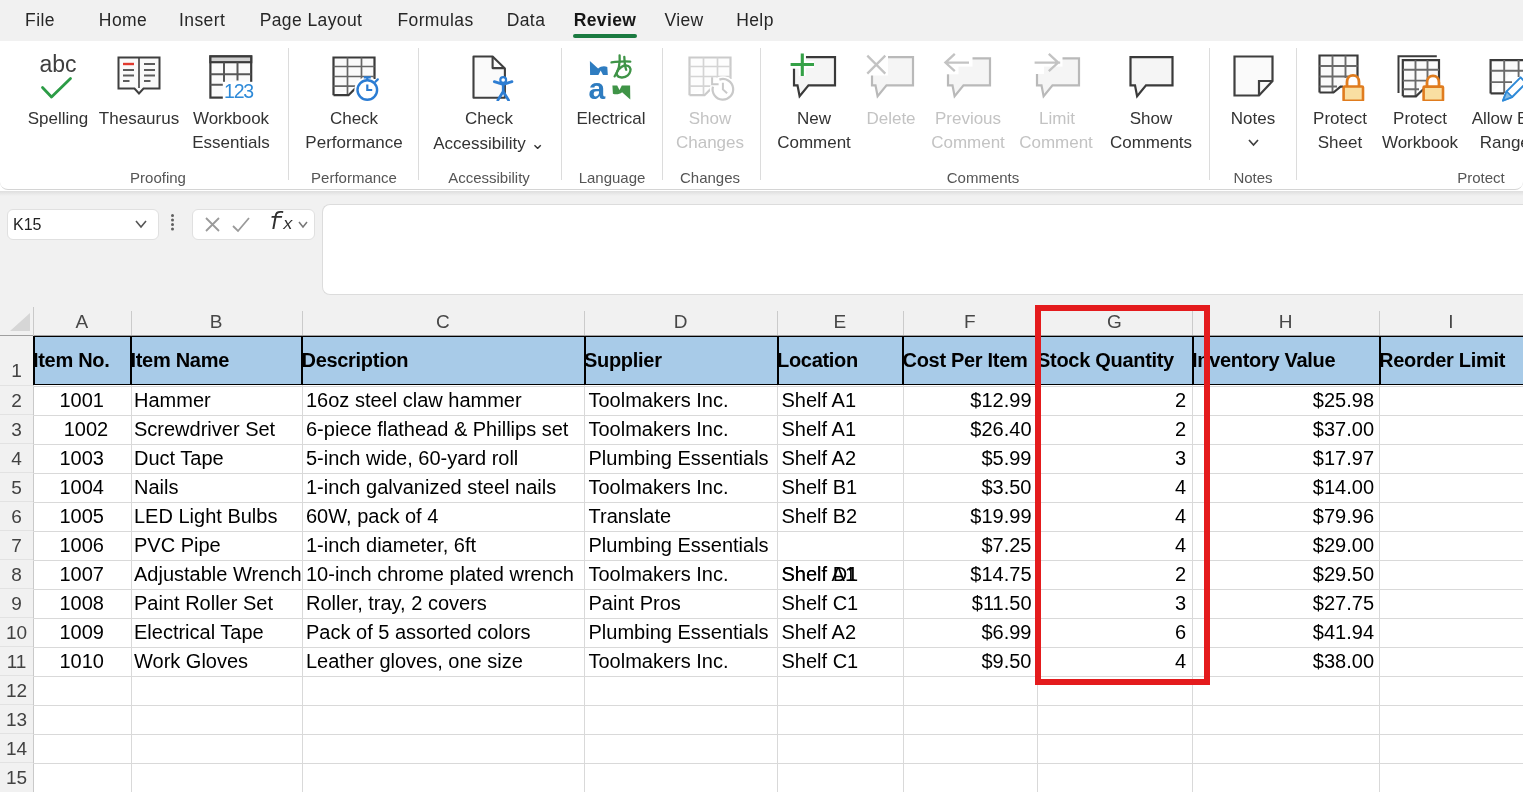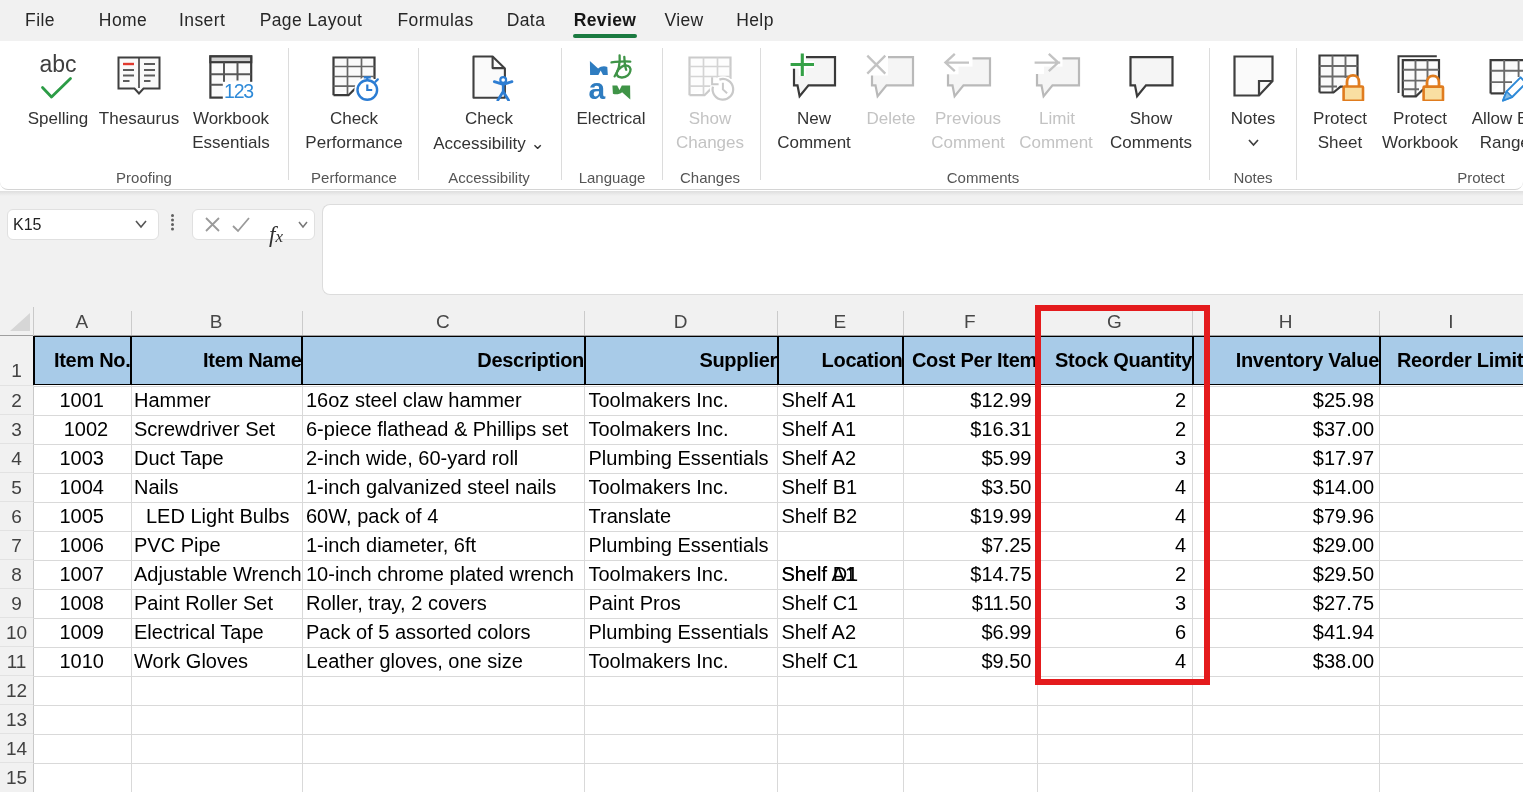--- a/index.html
+++ b/index.html
@@ -6,21 +6,21 @@
 .mi{position:absolute;top:0;height:41px;line-height:41px;font-size:17.5px;letter-spacing:0.4px;color:#262626;text-align:center}
 .lbl{position:absolute;font-size:17px;color:#333;text-align:left;white-space:nowrap;transform:translateX(-50%)}
 .glbl{position:absolute;font-size:15px;color:#555;text-align:center;white-space:nowrap;transform:translateX(-50%)}
 .sep{position:absolute;top:48px;width:1px;height:132px;background:#dcdcdc}
 .dis{color:#c3c3c3}
 .colh{position:absolute;top:307px;height:28px;font-size:19px;color:#474747;text-align:center;line-height:29px}
 .rowh{position:absolute;left:0;width:33px;font-size:19px;color:#424242;text-align:center}
 .vgl{position:absolute;top:336px;width:1px;height:456px;background:#d9d9d9}
 .hgl{position:absolute;left:33px;width:1490px;height:1px;background:#d9d9d9}
 .hsep{position:absolute;top:311px;width:1px;height:24px;background:#cbcbcb}
-.bh{position:absolute;top:336px;height:49px;background:#a8cbe8;border-top:1.5px solid #000;border-bottom:1.5px solid #000;font-weight:bold;font-size:20px;color:#000;text-align:right;line-height:46px;letter-spacing:-0.3px}
+.bh{position:absolute;top:336px;height:49px;background:#a8cbe8;border-top:1.5px solid #000;border-bottom:1.5px solid #000;font-weight:bold;font-size:20px;color:#000;text-align:left;line-height:46px;letter-spacing:-0.3px}
 .cell{position:absolute;height:29px;line-height:29px;font-size:20px;color:#000;white-space:nowrap;letter-spacing:0px}
 .ctr{text-align:center}.rt{text-align:right}
 .bvl{position:absolute;top:336px;width:2px;height:49px;background:#000}
 </style></head>
 <body>
 
 <div class="abs" style="left:0;top:0;width:1523px;height:41px;background:#f1f1f1"></div>
 <div class="mi" style="left:23px;width:34px">File</div>
 <div class="mi" style="left:98px;width:50px">Home</div>
 <div class="mi" style="left:179px;width:46px">Insert</div>
@@ -35,21 +35,21 @@
 <div class="abs" style="left:0;top:41px;width:1523px;height:149px;background:#fff;border-bottom:1px solid #d4d4d4;border-radius:0 0 8px 8px"></div>
 
 <div class="sep" style="left:288px"></div>
 <div class="sep" style="left:418px"></div>
 <div class="sep" style="left:561px"></div>
 <div class="sep" style="left:662px"></div>
 <div class="sep" style="left:760px"></div>
 <div class="sep" style="left:1209px"></div>
 <div class="sep" style="left:1296px"></div>
 
-<div class="glbl" style="left:144px;top:169px">Proofing</div>
+<div class="glbl" style="left:158px;top:169px">Proofing</div>
 <div class="glbl" style="left:354px;top:169px">Performance</div>
 <div class="glbl" style="left:489px;top:169px">Accessibility</div>
 <div class="glbl" style="left:612px;top:169px">Language</div>
 <div class="glbl" style="left:710px;top:169px">Changes</div>
 <div class="glbl" style="left:983px;top:169px">Comments</div>
 <div class="glbl" style="left:1253px;top:169px">Notes</div>
 <div class="glbl" style="left:1481px;top:169px">Protect</div>
 
 <div class="lbl" style="left:58px;top:109px">Spelling</div>
 <div class="lbl" style="left:139px;top:109px">Thesaurus</div>
@@ -218,21 +218,21 @@
     <circle cx="3.5" cy="11.5" r="1.5" fill="#5f5f5f"></circle>
     <circle cx="3.5" cy="16" r="1.5" fill="#5f5f5f"></circle>
   </svg>
 <div class="abs" style="left:192px;top:209px;width:123px;height:31px;background:#fff;border:1px solid #e0e0e0;border-radius:6px"></div>
 <svg class="abs" style="left:204px;top:216px" width="17" height="17" viewBox="0 0 17 17">
     <path d="M2 2 L15 15 M15 2 L2 15" stroke="#9a9a9a" stroke-width="1.8" fill="none"></path>
   </svg>
 <svg class="abs" style="left:231px;top:216px" width="20" height="17" viewBox="0 0 20 17">
     <path d="M2 10 L7 15 L18 2" stroke="#9a9a9a" stroke-width="1.8" fill="none"></path>
   </svg>
-<div class="abs" style="left:269px;top:222px;width:26px;height:23px;font-family:Liberation Serif, serif;font-style:italic;font-size:23px;color:#2f2f2f">f<span style="font-size:17px">x</span></div>
+<div class="abs" style="left:269px;top:210px;width:26px;height:23px;font-family:Liberation Mono, monospace;font-style:italic;font-size:23px;color:#2f2f2f">f<span style="font-size:17px">x</span></div>
 <svg class="abs" style="left:297px;top:220px" width="12" height="9" viewBox="0 0 12 9">
     <path d="M2 2 L6 7 L10 2" stroke="#777" stroke-width="1.5" fill="none"></path>
   </svg>
 <div class="abs" style="left:322px;top:204px;width:1201px;height:91px;background:#fff;border:1px solid #dcdcdc;border-radius:8px 0 0 8px;border-right:none"></div>
 
 <div class="abs" style="left:0;top:307px;width:1523px;height:485px;background:#fff"></div>
 
 <div class="abs" style="left:0;top:307px;width:1523px;height:28px;background:#f1f1f1"></div>
 <div class="abs" style="left:0;top:335px;width:1523px;height:1px;background:#9f9f9f"></div>
 
@@ -345,41 +345,41 @@
     <div class="cell" style="left:588.5px;top:385.5px;width:192px">Toolmakers Inc.</div>
     <div class="cell" style="left:781.5px;top:385.5px;width:124px">Shelf A1</div>
     <div class="cell rt" style="left:902.5px;top:385.5px;width:129px">$12.99</div>
     <div class="cell rt" style="left:1037px;top:385.5px;width:149px">2</div>
     <div class="cell rt" style="left:1192px;top:385.5px;width:182px">$25.98</div>
     <div class="cell ctr" style="left:33px;top:414.5px;width:106px">1002</div>
     <div class="cell" style="left:134px;top:414.5px;width:170px">Screwdriver Set</div>
     <div class="cell" style="left:306px;top:414.5px;width:280px">6-piece flathead &amp; Phillips set</div>
     <div class="cell" style="left:588.5px;top:414.5px;width:192px">Toolmakers Inc.</div>
     <div class="cell" style="left:781.5px;top:414.5px;width:124px">Shelf A1</div>
-    <div class="cell rt" style="left:902.5px;top:414.5px;width:129px">$16.31</div>
+    <div class="cell rt" style="left:902.5px;top:414.5px;width:129px">$26.40</div>
     <div class="cell rt" style="left:1037px;top:414.5px;width:149px">2</div>
     <div class="cell rt" style="left:1192px;top:414.5px;width:182px">$37.00</div>
     <div class="cell ctr" style="left:33px;top:443.5px;width:97.5px">1003</div>
     <div class="cell" style="left:134px;top:443.5px;width:170px">Duct Tape</div>
-    <div class="cell" style="left:306px;top:443.5px;width:280px">2-inch wide, 60-yard roll</div>
+    <div class="cell" style="left:306px;top:443.5px;width:280px">5-inch wide, 60-yard roll</div>
     <div class="cell" style="left:588.5px;top:443.5px;width:192px">Plumbing Essentials</div>
     <div class="cell" style="left:781.5px;top:443.5px;width:124px">Shelf A2</div>
     <div class="cell rt" style="left:902.5px;top:443.5px;width:129px">$5.99</div>
     <div class="cell rt" style="left:1037px;top:443.5px;width:149px">3</div>
     <div class="cell rt" style="left:1192px;top:443.5px;width:182px">$17.97</div>
     <div class="cell ctr" style="left:33px;top:472.5px;width:97.5px">1004</div>
     <div class="cell" style="left:134px;top:472.5px;width:170px">Nails</div>
     <div class="cell" style="left:306px;top:472.5px;width:280px">1-inch galvanized steel nails</div>
     <div class="cell" style="left:588.5px;top:472.5px;width:192px">Toolmakers Inc.</div>
     <div class="cell" style="left:781.5px;top:472.5px;width:124px">Shelf B1</div>
     <div class="cell rt" style="left:902.5px;top:472.5px;width:129px">$3.50</div>
     <div class="cell rt" style="left:1037px;top:472.5px;width:149px">4</div>
     <div class="cell rt" style="left:1192px;top:472.5px;width:182px">$14.00</div>
     <div class="cell ctr" style="left:33px;top:501.5px;width:97.5px">1005</div>
-    <div class="cell" style="left:146px;top:501.5px;width:170px">LED Light Bulbs</div>
+    <div class="cell" style="left:134px;top:501.5px;width:170px">LED Light Bulbs</div>
     <div class="cell" style="left:306px;top:501.5px;width:280px">60W, pack of 4</div>
     <div class="cell" style="left:588.5px;top:501.5px;width:192px">Translate</div>
     <div class="cell" style="left:781.5px;top:501.5px;width:124px">Shelf B2</div>
     <div class="cell rt" style="left:902.5px;top:501.5px;width:129px">$19.99</div>
     <div class="cell rt" style="left:1037px;top:501.5px;width:149px">4</div>
     <div class="cell rt" style="left:1192px;top:501.5px;width:182px">$79.96</div>
     <div class="cell ctr" style="left:33px;top:530.5px;width:97.5px">1006</div>
     <div class="cell" style="left:134px;top:530.5px;width:170px">PVC Pipe</div>
     <div class="cell" style="left:306px;top:530.5px;width:280px">1-inch diameter, 6ft</div>
     <div class="cell" style="left:588.5px;top:530.5px;width:192px">Plumbing Essentials</div>

